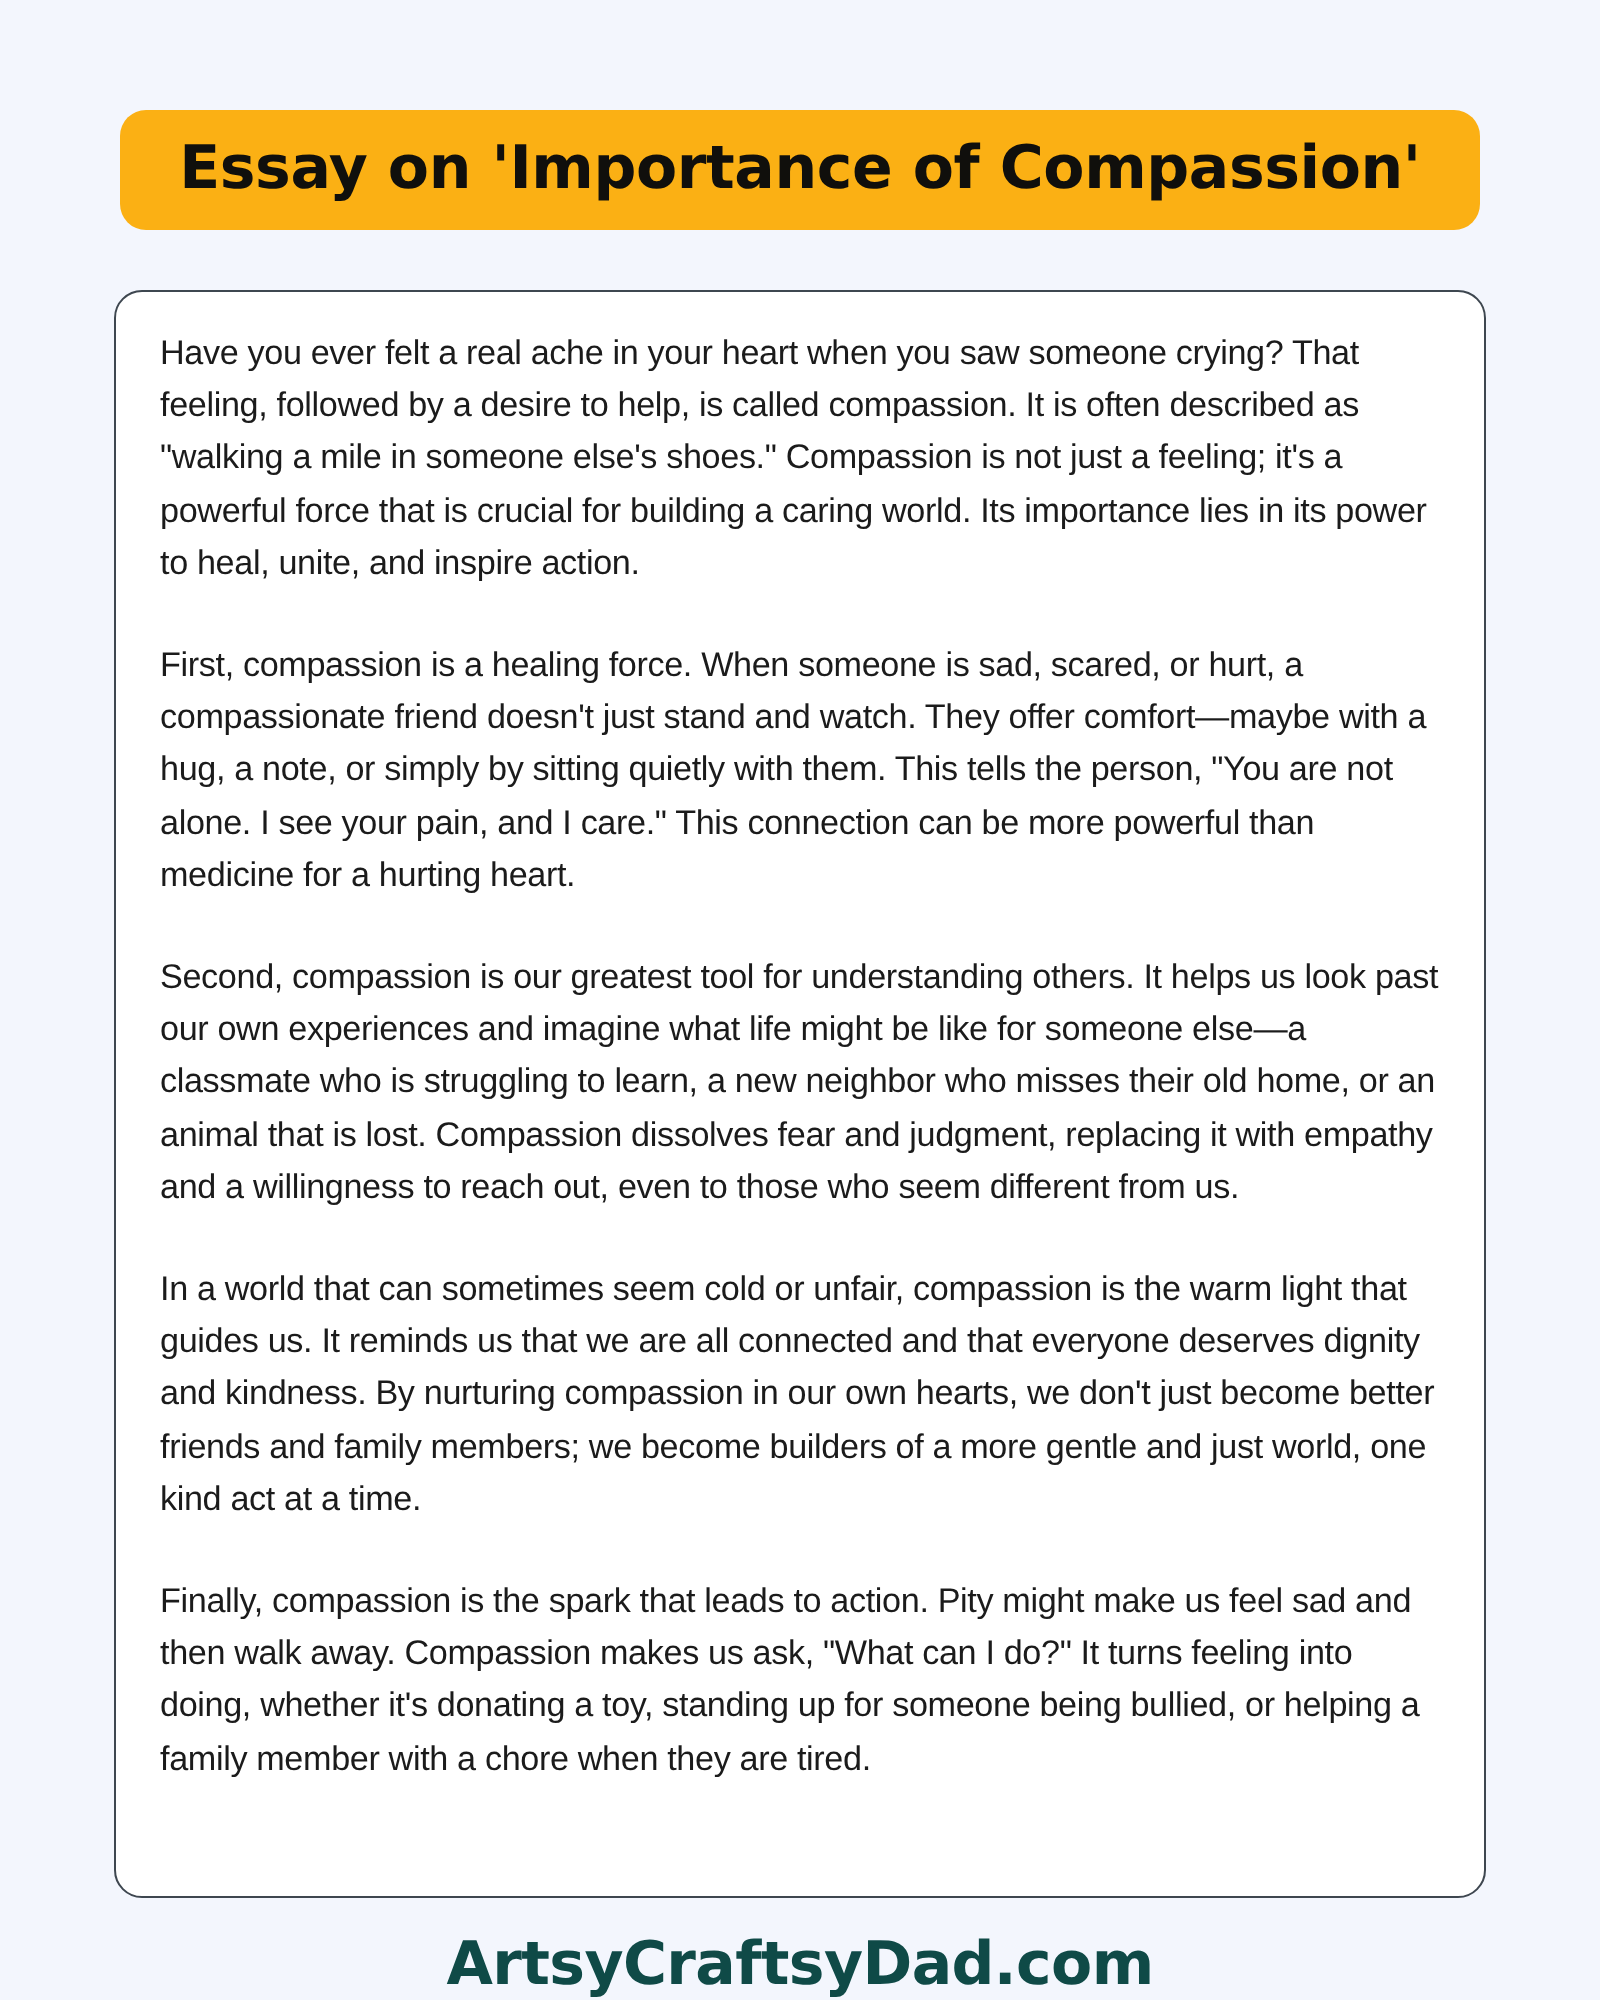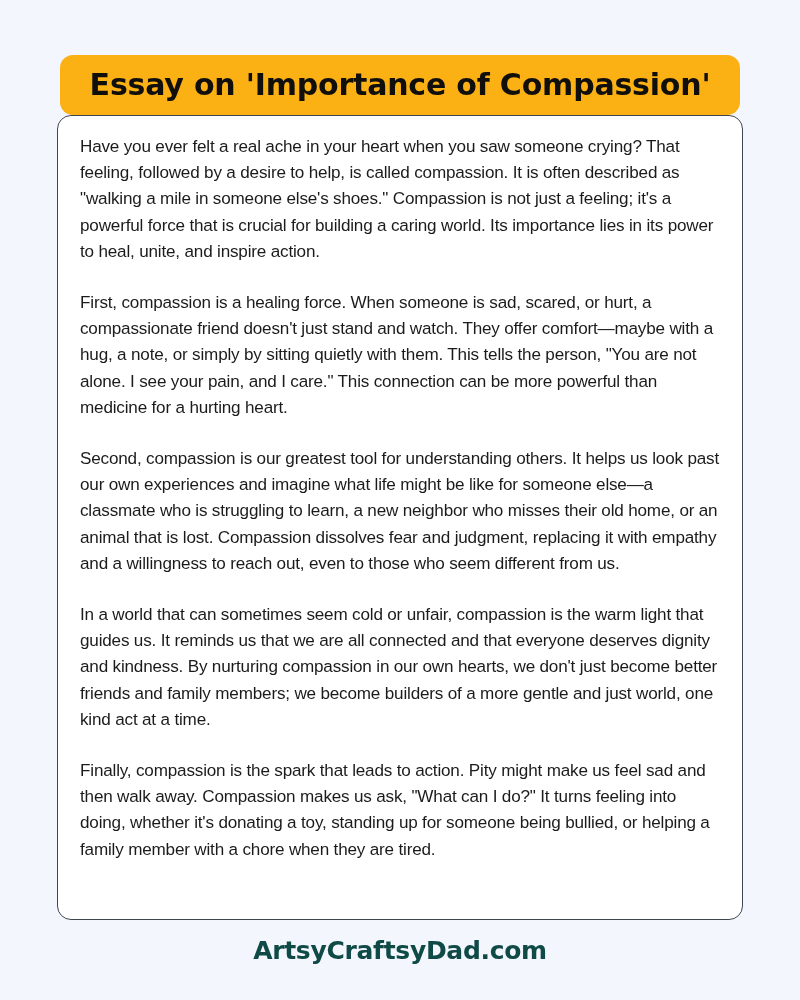--- a/index.html
+++ b/index.html
@@ -44,21 +44,21 @@
     font-weight: bold;
     color: #100f0c;
     letter-spacing: -0.2px;
     line-height: 1.15;
     text-align: center;
     white-space: nowrap;
   }
 
   
   .essay-card {
-    margin-top: 0;
+    margin-top: 30px;
     width: 686px;
     height: 805px;
     background: #ffffff;
     border: 1.6px solid #3e4750;
     border-radius: 14px;
     padding: 18px 22px 14px 22px;
     overflow: hidden;
   }
 
   .essay-body {
@@ -76,21 +76,21 @@
   }
 
   .essay-paragraph:last-child {
     margin-bottom: 0;
   }
 
   
   .footer-brand {
     margin-top: 16px;
     font-family: "DejaVu Sans", sans-serif;
-    font-size: 25px;
+    font-size: 30px;
     font-weight: bold;
     color: #0f4a47;
     letter-spacing: -0.3px;
     text-align: center;
   }
 </style>
 </head>
 <body>
 
 <div class="page">

